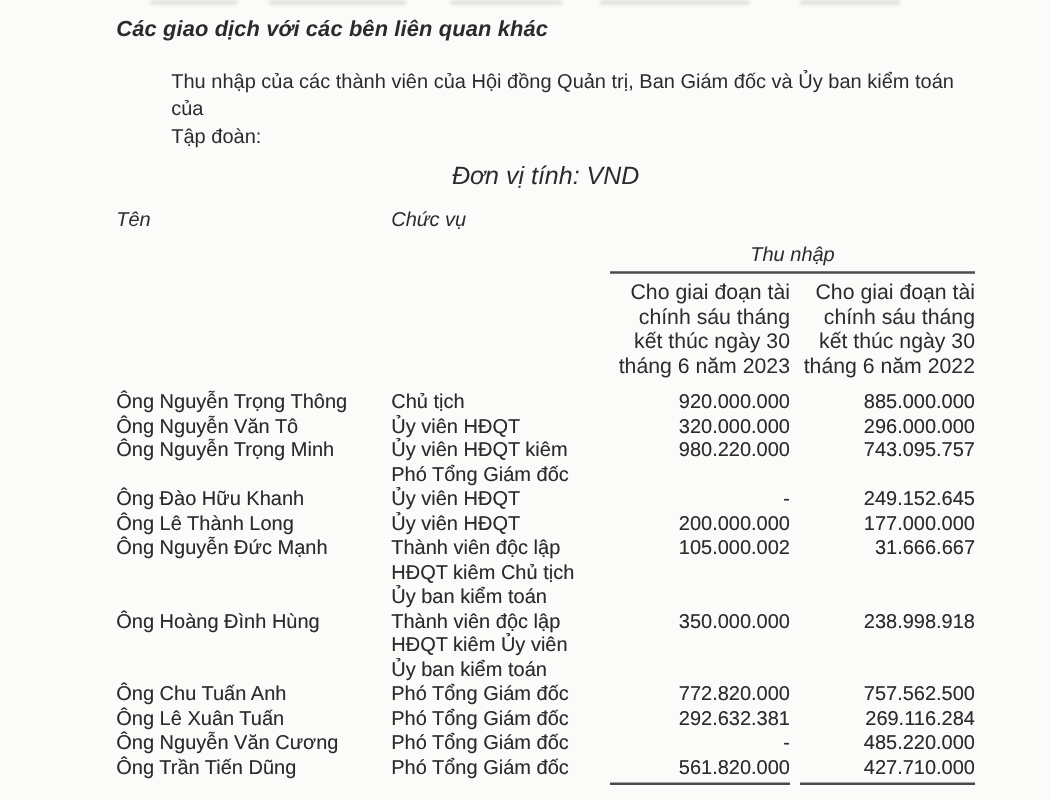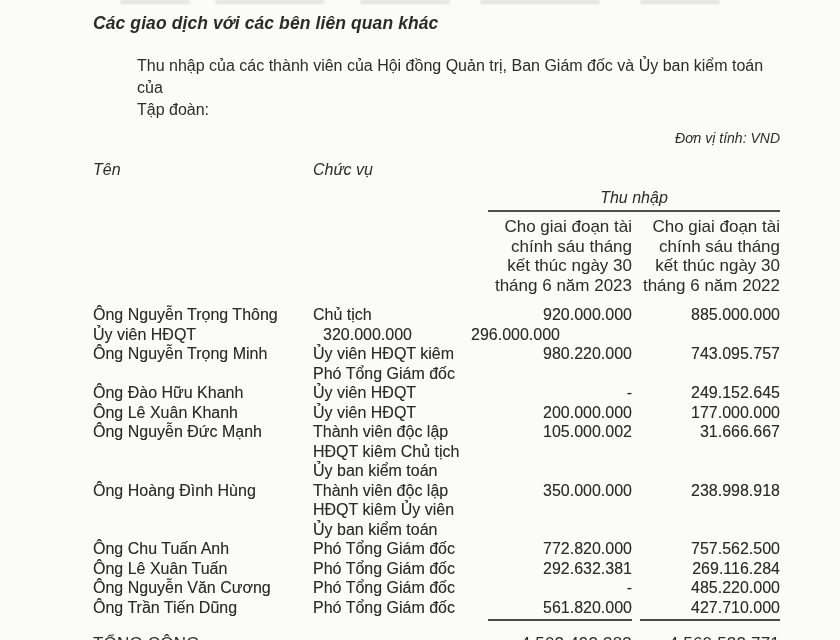--- a/index.html
+++ b/index.html
@@ -27,22 +27,22 @@
     letter-spacing:0.1px;
   }
   .intro {
     margin-top:21px;
     font-size:16px; line-height:22px;
     white-space:pre-line;
     margin-left:44px;
   }
   .unit-note {
     margin-top:9px;
-    font-size:14px; font-style:italic;
-    text-align:right;
+    font-size:20px; font-style:italic;
+    text-align:center;
   }
   .tbl { margin-top:15px; font-size:16px; }
   .row { display:flex; align-items:flex-start; }
   .c-name { width:220px; }
   .c-pos  { width:175px; white-space:pre-line; }
   .c-v1   { width:144px; text-align:right; }
   .c-v2   { width:140px; margin-left:8px; text-align:right; }
   .head-row { font-style:italic; }
   .income-group {
     width:292px; text-align:center;
@@ -117,20 +117,21 @@
       <div class="body-rows">
 
         <div class="row">
           <div class="cell c-name">Ông Nguyễn Trọng Thông</div>
           <div class="cell c-pos">Chủ tịch</div>
           <div class="cell c-v1">920.000.000</div>
           <div class="cell c-v2">885.000.000</div>
         </div>
 
         <div class="row">
+          <div class="cell c-name">Ông Nguyễn Văn Tô</div>
           <div class="cell c-pos">Ủy viên HĐQT</div>
           <div class="cell c-v1">320.000.000</div>
           <div class="cell c-v2">296.000.000</div>
         </div>
 
         <div class="row">
           <div class="cell c-name">Ông Nguyễn Trọng Minh</div>
           <div class="cell c-pos">Ủy viên HĐQT kiêm
 Phó Tổng Giám đốc</div>
           <div class="cell c-v1">980.220.000</div>
@@ -138,21 +139,21 @@
         </div>
 
         <div class="row">
           <div class="cell c-name">Ông Đào Hữu Khanh</div>
           <div class="cell c-pos">Ủy viên HĐQT</div>
           <div class="cell c-v1">-</div>
           <div class="cell c-v2">249.152.645</div>
         </div>
 
         <div class="row">
-          <div class="cell c-name">Ông Lê Xuân Khanh</div>
+          <div class="cell c-name">Ông Lê Thành Long</div>
           <div class="cell c-pos">Ủy viên HĐQT</div>
           <div class="cell c-v1">200.000.000</div>
           <div class="cell c-v2">177.000.000</div>
         </div>
 
         <div class="row">
           <div class="cell c-name">Ông Nguyễn Đức Mạnh</div>
           <div class="cell c-pos">Thành viên độc lập
 HĐQT kiêm Chủ tịch
 Ủy ban kiểm toán</div>

